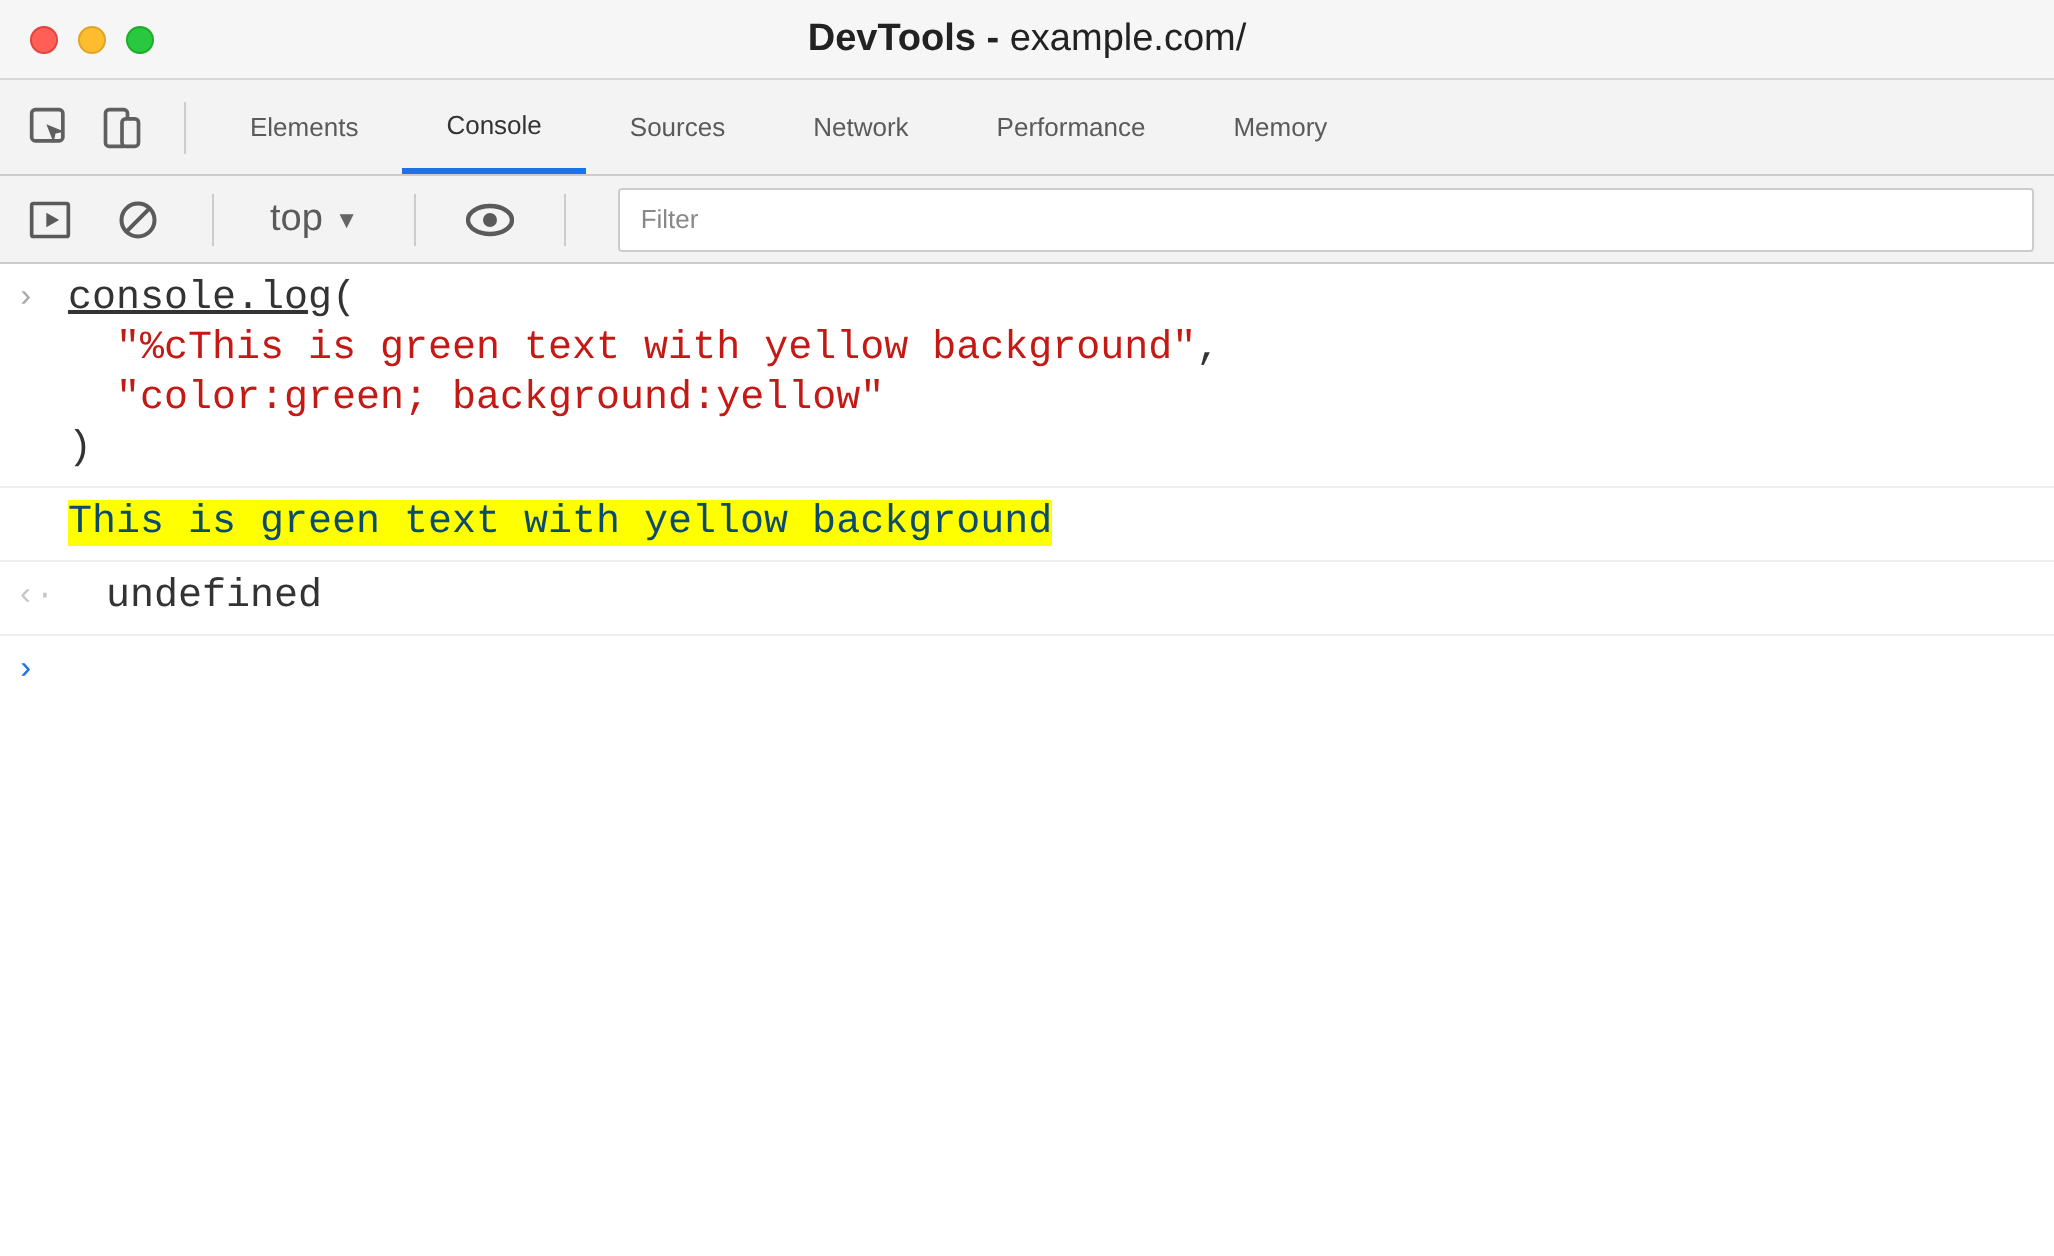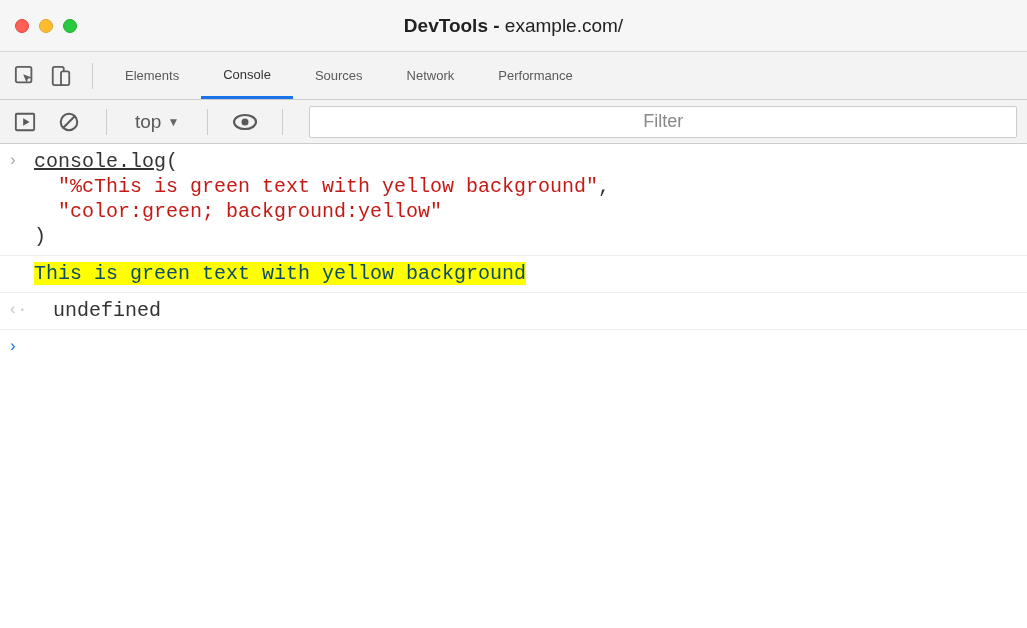--- a/index.html
+++ b/index.html
@@ -7,21 +7,21 @@
     width: 1027px;
     height: 628px;
     font-family: "Helvetica Neue", Helvetica, Arial, sans-serif;
     background: #fff;
     color: #333;
     overflow: hidden;
   }
 
   
   .titlebar {
-    height: 52px;
+    height: 40px;
     background: #f6f6f6;
     border-bottom: 1px solid #d8d8d8;
     display: flex;
     align-items: center;
     position: relative;
   }
   .traffic {
     display: flex;
     align-items: center;
     gap: 10px;
@@ -108,24 +108,23 @@
   .ctx-select .tri {
     font-size:12px; color:#666;
   }
   .filter-input {
     flex:1;
     height:32px;
     background:#fff;
     border:1px solid #ccc;
     border-radius:2px;
     padding:0 10px;
-    font-size:18px;
+    font-size:13px;
     color:#888;
     margin-left:4px;
-    text-align:center;
   }
   .filter-input::placeholder { color:#888; }
 
   
   .console-body {
     font-family: Menlo, Consolas, "Courier New", monospace;
     font-size: 20px;
     line-height: 1.25;
   }
   .row {
@@ -189,20 +188,21 @@
       <rect x="12" y="7" width="9" height="15" rx="2" fill="#f3f3f3"></rect>
     </svg>
   </div>
   <div class="divider"></div>
   <div class="tabs">
     <div class="tab">Elements</div>
     <div class="tab active">Console</div>
     <div class="tab">Sources</div>
     <div class="tab">Network</div>
     <div class="tab">Performance</div>
+    <div class="tab">Memory</div>
   </div>
 </div>
 
 <div class="console-toolbar">
   <div class="tool">
     <svg width="22" height="22" viewBox="0 0 24 24" fill="none" stroke="#5a5a5a" stroke-width="2">
       <rect x="2" y="3" width="20" height="18" rx="1"></rect>
       <polygon points="10,8 17,12 10,16" fill="#5a5a5a" stroke="none"></polygon>
     </svg>
   </div>

